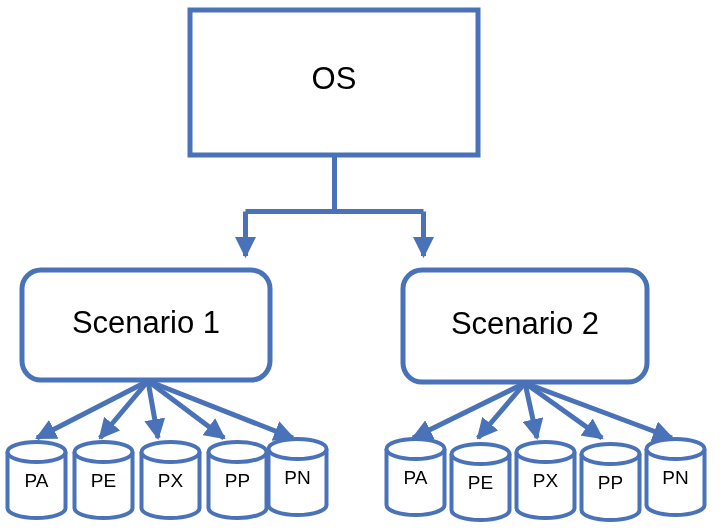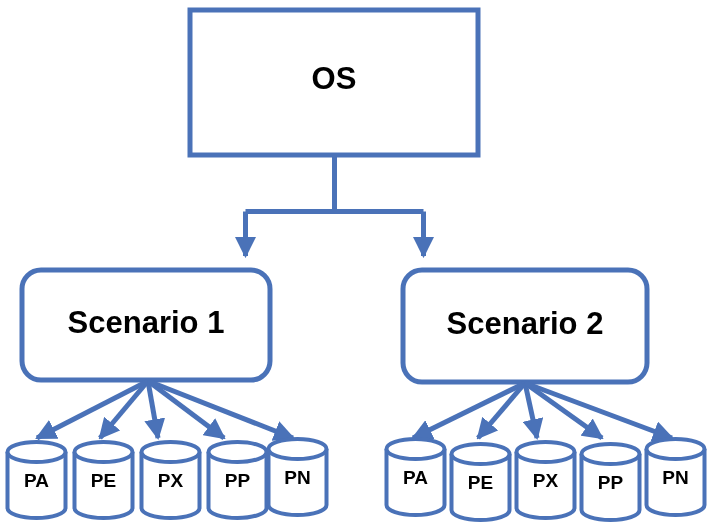--- a/index.html
+++ b/index.html
@@ -9,21 +9,20 @@
   }
   body {
     font-family: "Liberation Sans", sans-serif;
   }
   #diagram-root {
     position: relative;
     width: 722px;
     height: 532px;
     background: #ffffff;
     overflow: hidden;
-    font-weight: bold;
   }
   #diagram-svg {
     position: absolute;
     left: 0;
     top: 0;
     width: 722px;
     height: 532px;
     display: block;
   }
   .node-label {

